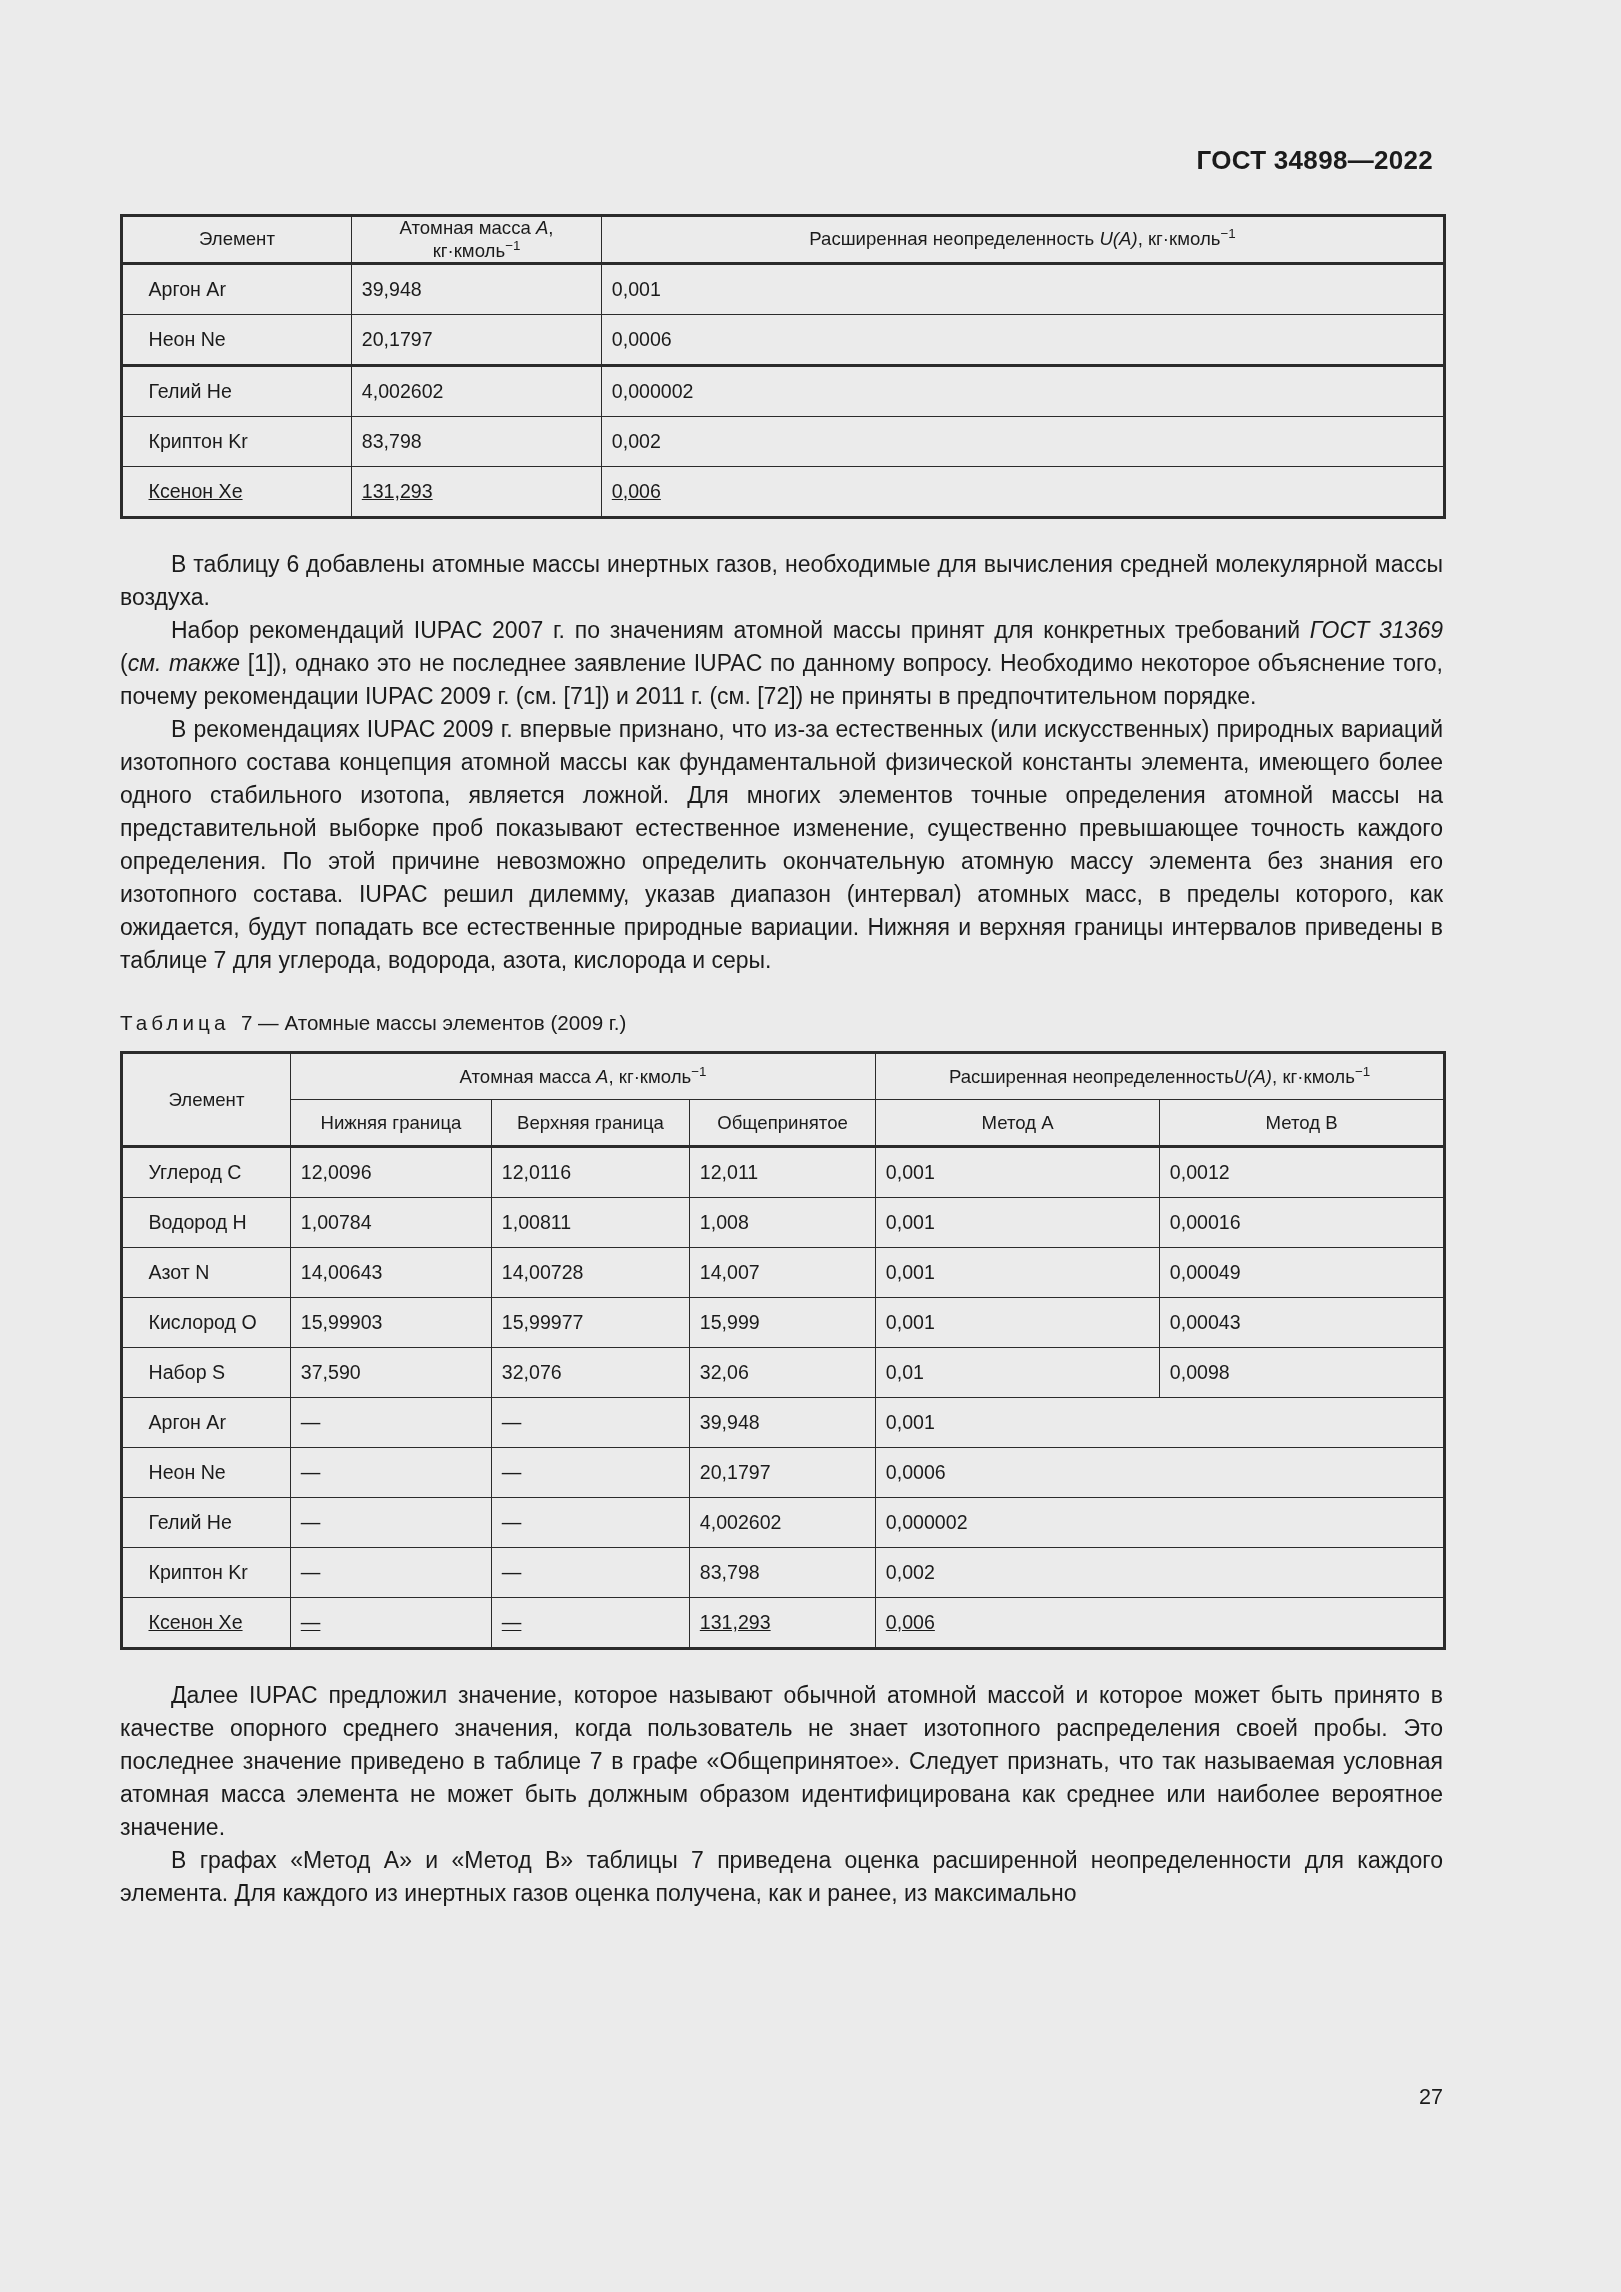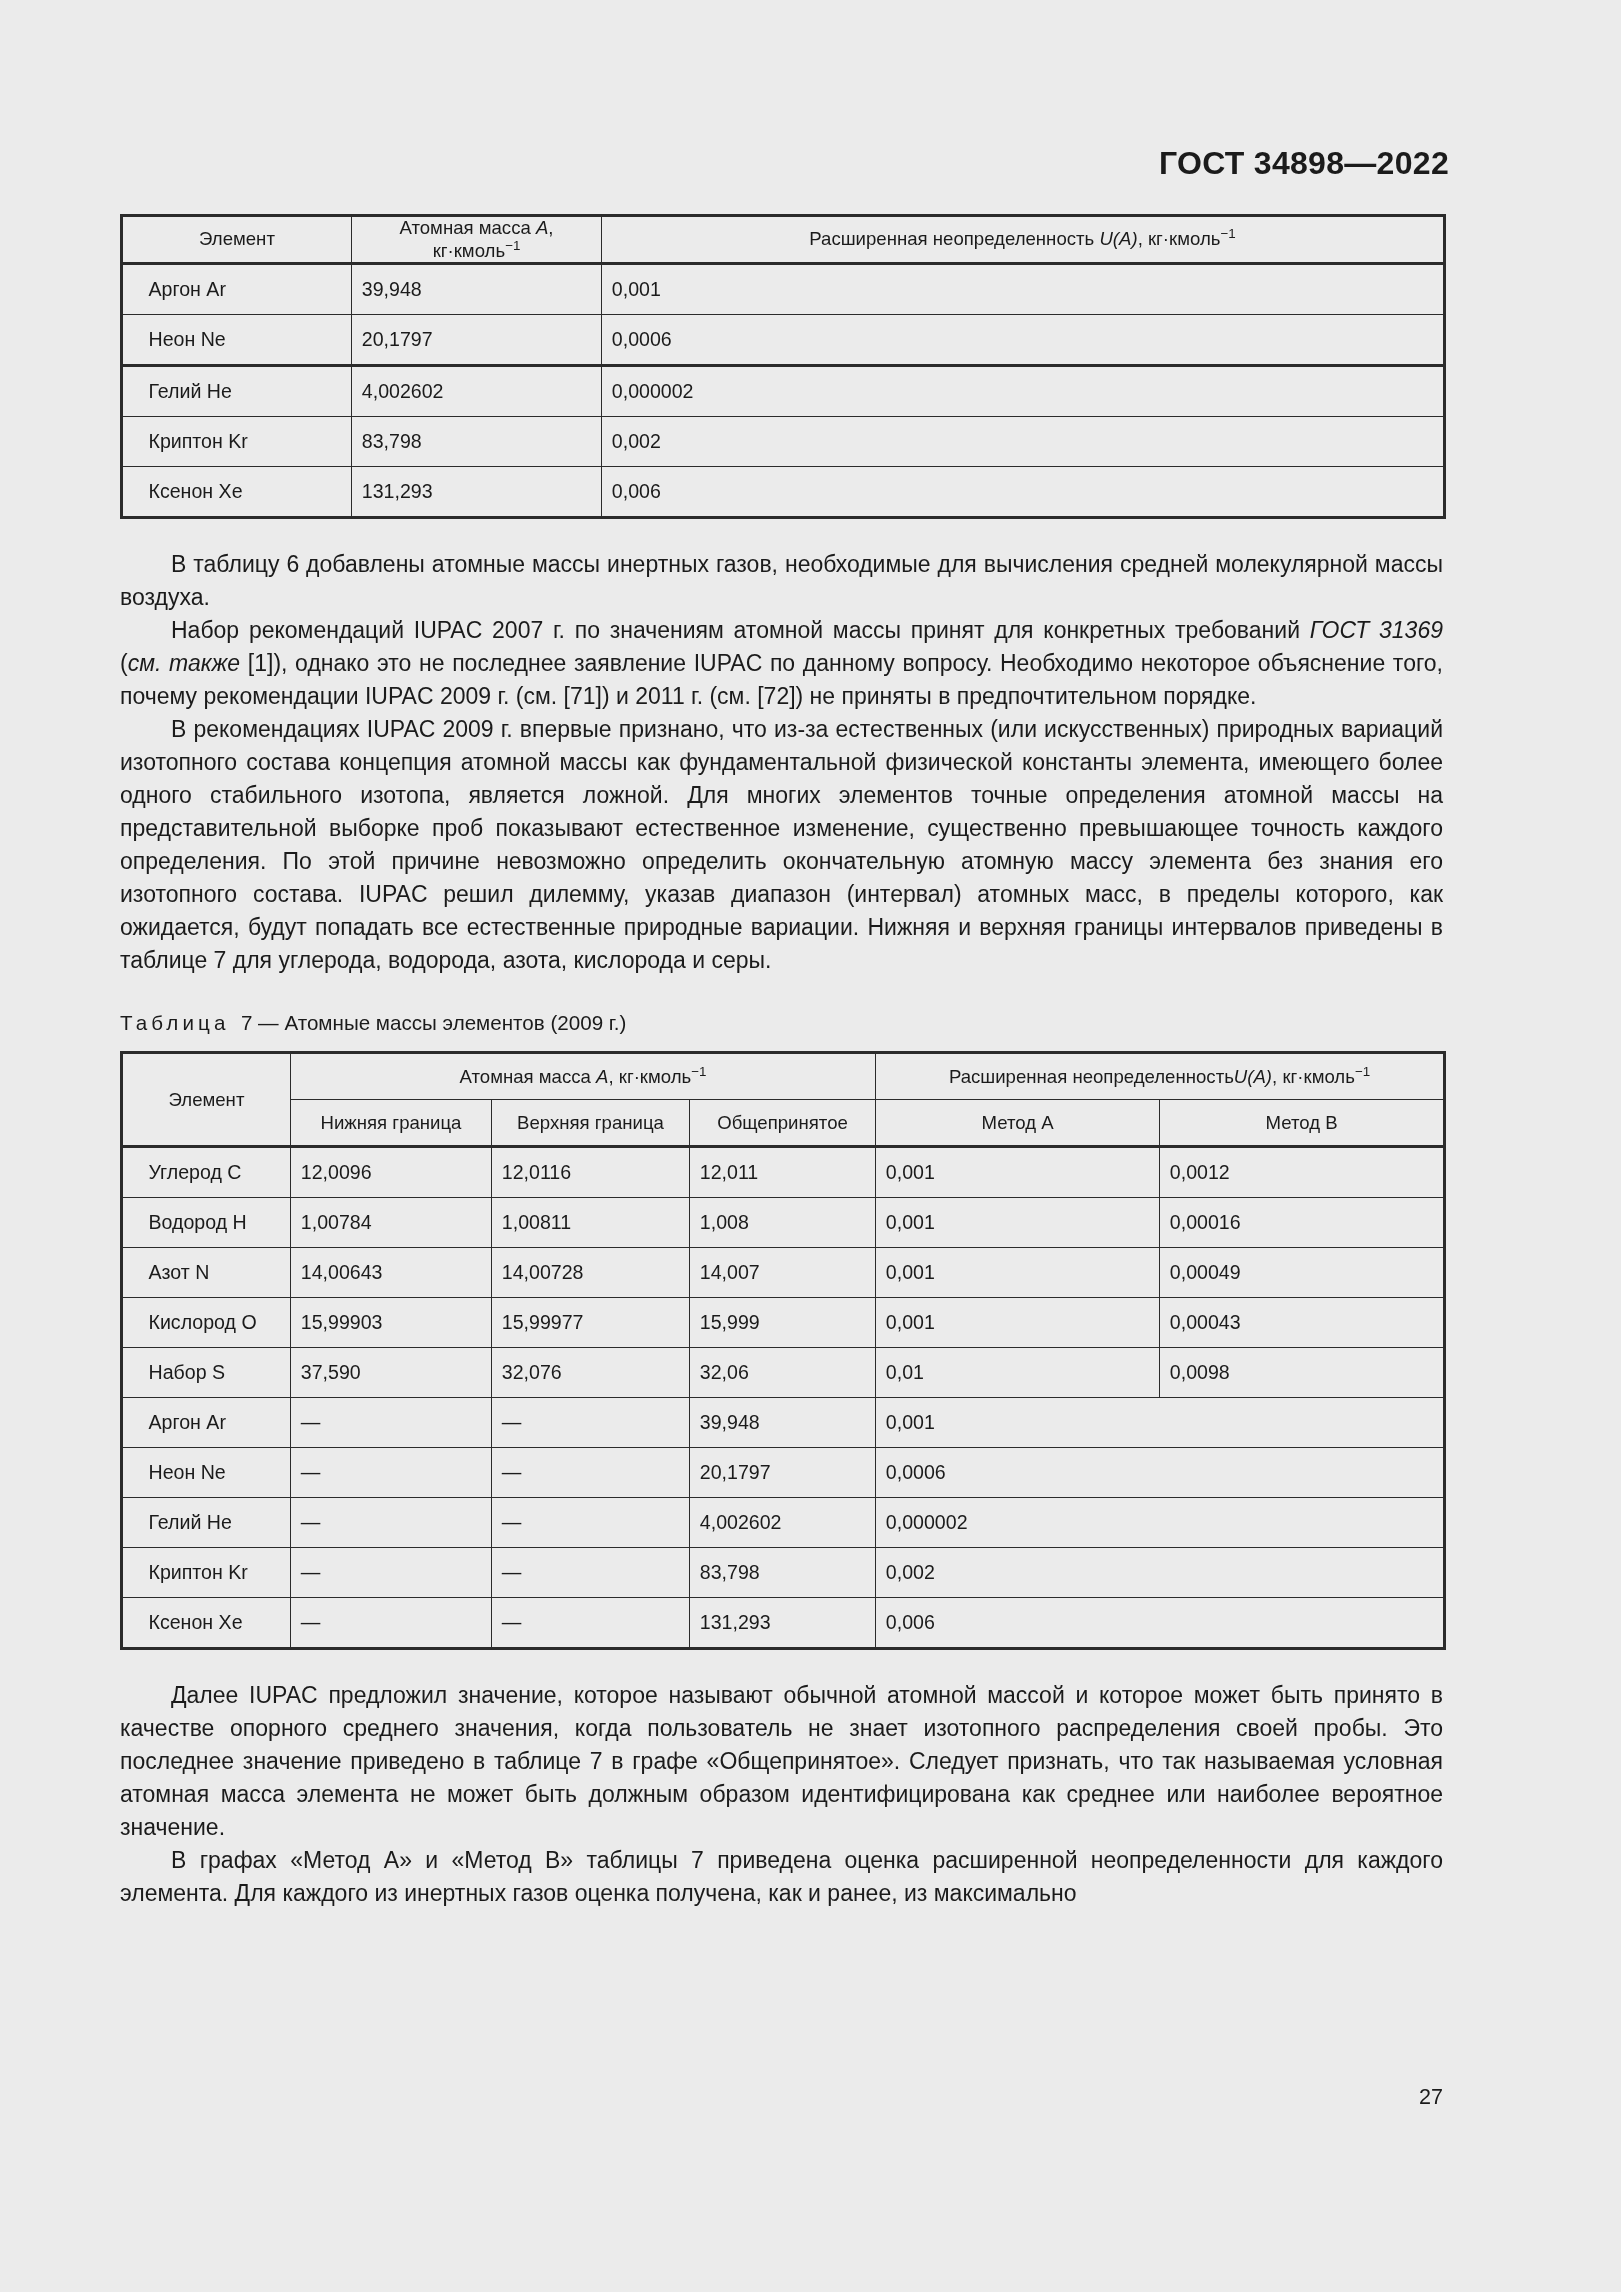--- a/index.html
+++ b/index.html
@@ -19,22 +19,22 @@
   .page {
     position: absolute;
     inset: 0;
     padding: 0;
   }
 
   
   .doc-header {
     position: absolute;
     top: 145px;
-    right: 172px;
-    font-size: 32px;
+    right: 188px;
+    font-size: 26px;
     font-weight: bold;
     letter-spacing: 0.3px;
     white-space: nowrap;
   }
 
   
   .content {
     position: absolute;
     left: 120px;
     top: 214px;
@@ -82,21 +82,21 @@
     height: 49px;
   }
   table.gost tbody td.elem {
     text-align: left;
     padding-left: 25.5px;
   }
   table.gost tbody td.num {
     text-align: left;
   }
   .outer-top    { border-top-width: 3.3px !important; }
-  .outer-bottom { border-bottom-width: 3.3px !important; }
+  .outer-bottom { border-bottom-width: 3.3px !important; text-decoration: underline; }
   .outer-left   { border-left-width: 3.3px !important; }
   .outer-right  { border-right-width: 3.3px !important; }
   .thick-under  { border-bottom-width: 3.3px !important; }
 
   sup { font-size: 0.72em; vertical-align: super; line-height: 0; }
   .ital { font-style: italic; }
 
   
   p.body {
     font-size: 23px;

